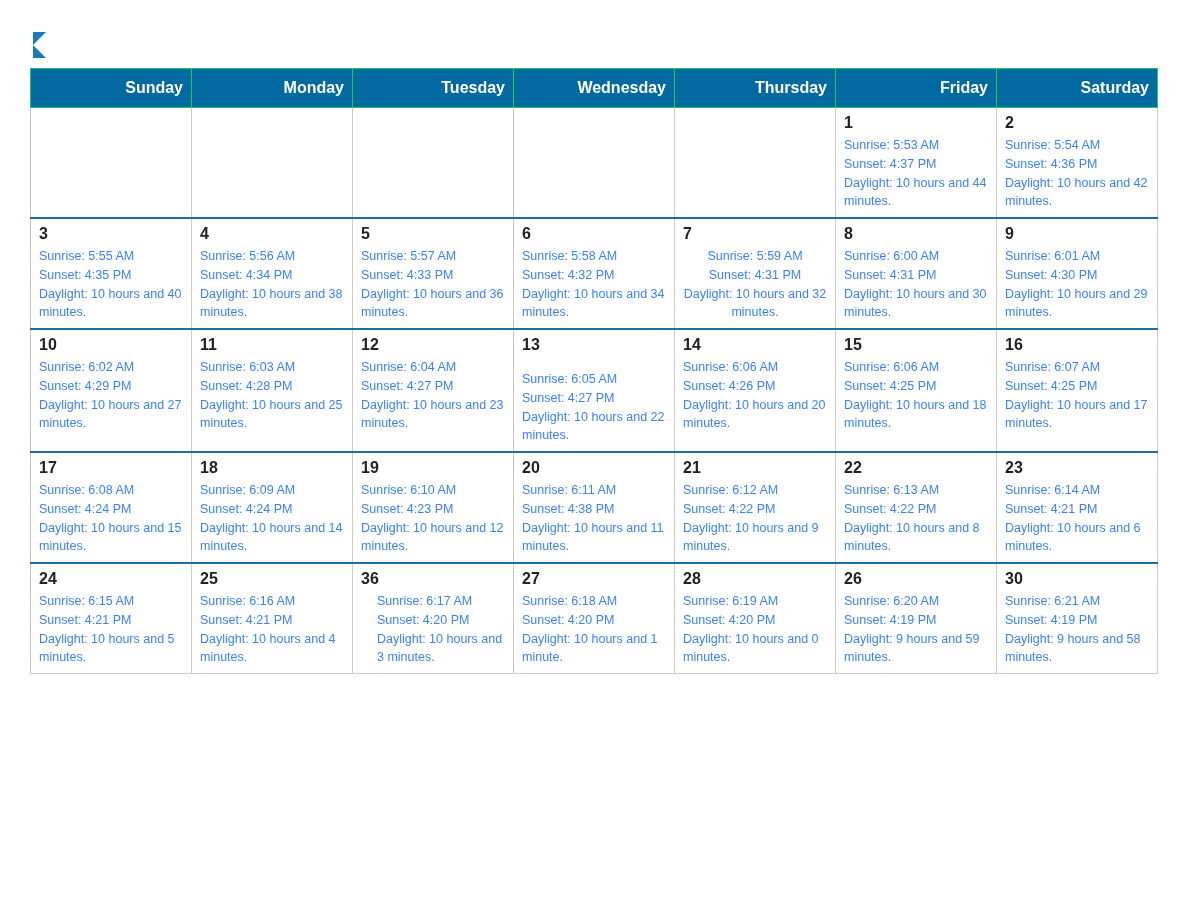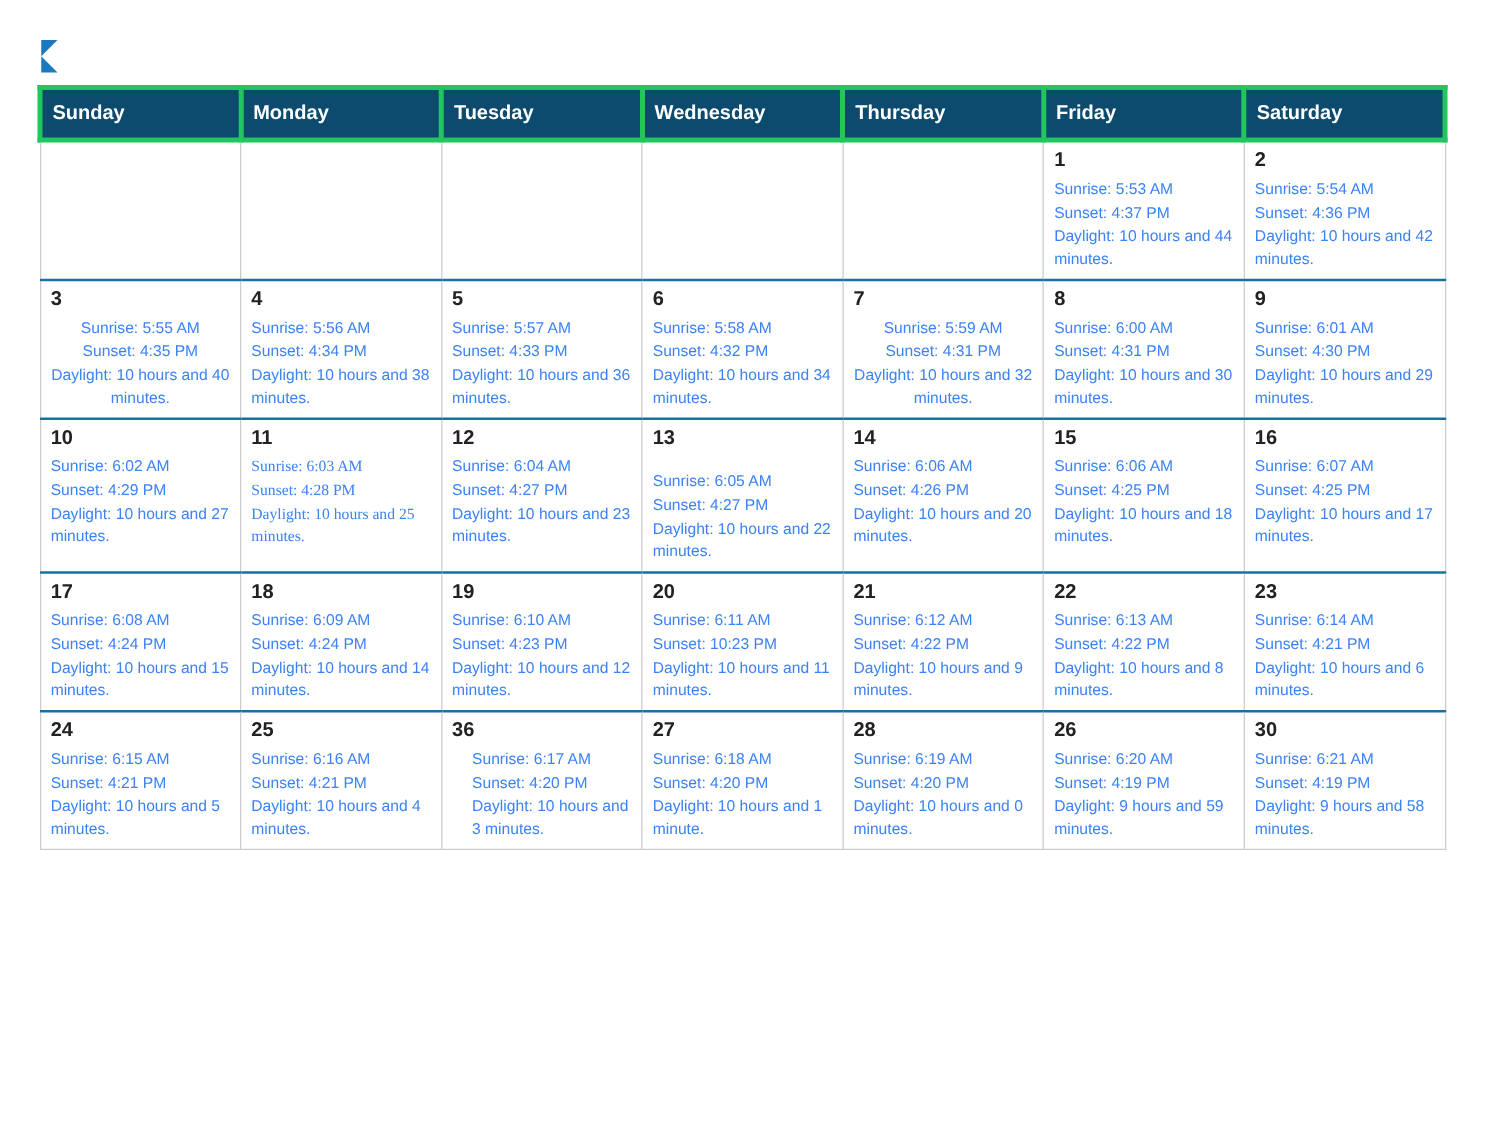--- a/index.html
+++ b/index.html
@@ -44,27 +44,27 @@
       font-size: 22px;
       color: #444;
       margin-top: 4px;
     }
     .calendar {
       width: 100%;
       border-collapse: collapse;
       margin-top: 8px;
     }
     .calendar th {
-      background-color: #0c4a6e;
+      background-color: #0369a1;
       color: #fff;
       font-size: 16px;
       font-weight: bold;
       padding: 10px 8px;
-      border: 4px solid #22c55e;
-      text-align: left;
+      border: 1px solid #22c55e;
+      text-align: right;
     }
     .calendar td {
       border: 1px solid #ccc;
       vertical-align: top;
       padding: 6px 8px;
       width: 14.28%;
       min-height: 110px;
       font-size: 13px;
       color: #333;
     }
@@ -136,21 +136,21 @@
         <td>
           <div class="day-number">2</div>
           <div class="day-info" style="white-space: pre-line;">Sunrise: 5:54 AM
 Sunset: 4:36 PM
 Daylight: 10 hours and 42 minutes.</div>
         </td>
       </tr>
       <tr class="row-separator">
         <td>
           <div class="day-number">3</div>
-          <div class="day-info" style="white-space: pre-line; text-align: center;">Sunrise: 5:55 AM
+          <div class="day-info" style="white-space: pre-line;">Sunrise: 5:55 AM
 Sunset: 4:35 PM
 Daylight: 10 hours and 40 minutes.</div>
         </td>
         <td>
           <div class="day-number">4</div>
           <div class="day-info" style="white-space: pre-line;">Sunrise: 5:56 AM
 Sunset: 4:34 PM
 Daylight: 10 hours and 38 minutes.</div>
         </td>
         <td>
@@ -186,21 +186,21 @@
       </tr>
       <tr class="row-separator">
         <td>
           <div class="day-number">10</div>
           <div class="day-info" style="white-space: pre-line;">Sunrise: 6:02 AM
 Sunset: 4:29 PM
 Daylight: 10 hours and 27 minutes.</div>
         </td>
         <td>
           <div class="day-number">11</div>
-          <div class="day-info" style="white-space: pre-line; font-family: Liberation Serif, serif;">Sunrise: 6:03 AM
+          <div class="day-info" style="white-space: pre-line;">Sunrise: 6:03 AM
 Sunset: 4:28 PM
 Daylight: 10 hours and 25 minutes.</div>
         </td>
         <td>
           <div class="day-number">12</div>
           <div class="day-info" style="white-space: pre-line;">Sunrise: 6:04 AM
 Sunset: 4:27 PM
 Daylight: 10 hours and 23 minutes.</div>
         </td>
         <td>
@@ -243,21 +243,21 @@
         </td>
         <td>
           <div class="day-number">19</div>
           <div class="day-info" style="white-space: pre-line;">Sunrise: 6:10 AM
 Sunset: 4:23 PM
 Daylight: 10 hours and 12 minutes.</div>
         </td>
         <td>
           <div class="day-number">20</div>
           <div class="day-info" style="white-space: pre-line;">Sunrise: 6:11 AM
-Sunset: 10:23 PM
+Sunset: 4:38 PM
 Daylight: 10 hours and 11 minutes.</div>
         </td>
         <td>
           <div class="day-number">21</div>
           <div class="day-info" style="white-space: pre-line;">Sunrise: 6:12 AM
 Sunset: 4:22 PM
 Daylight: 10 hours and 9 minutes.</div>
         </td>
         <td>
           <div class="day-number">22</div>

